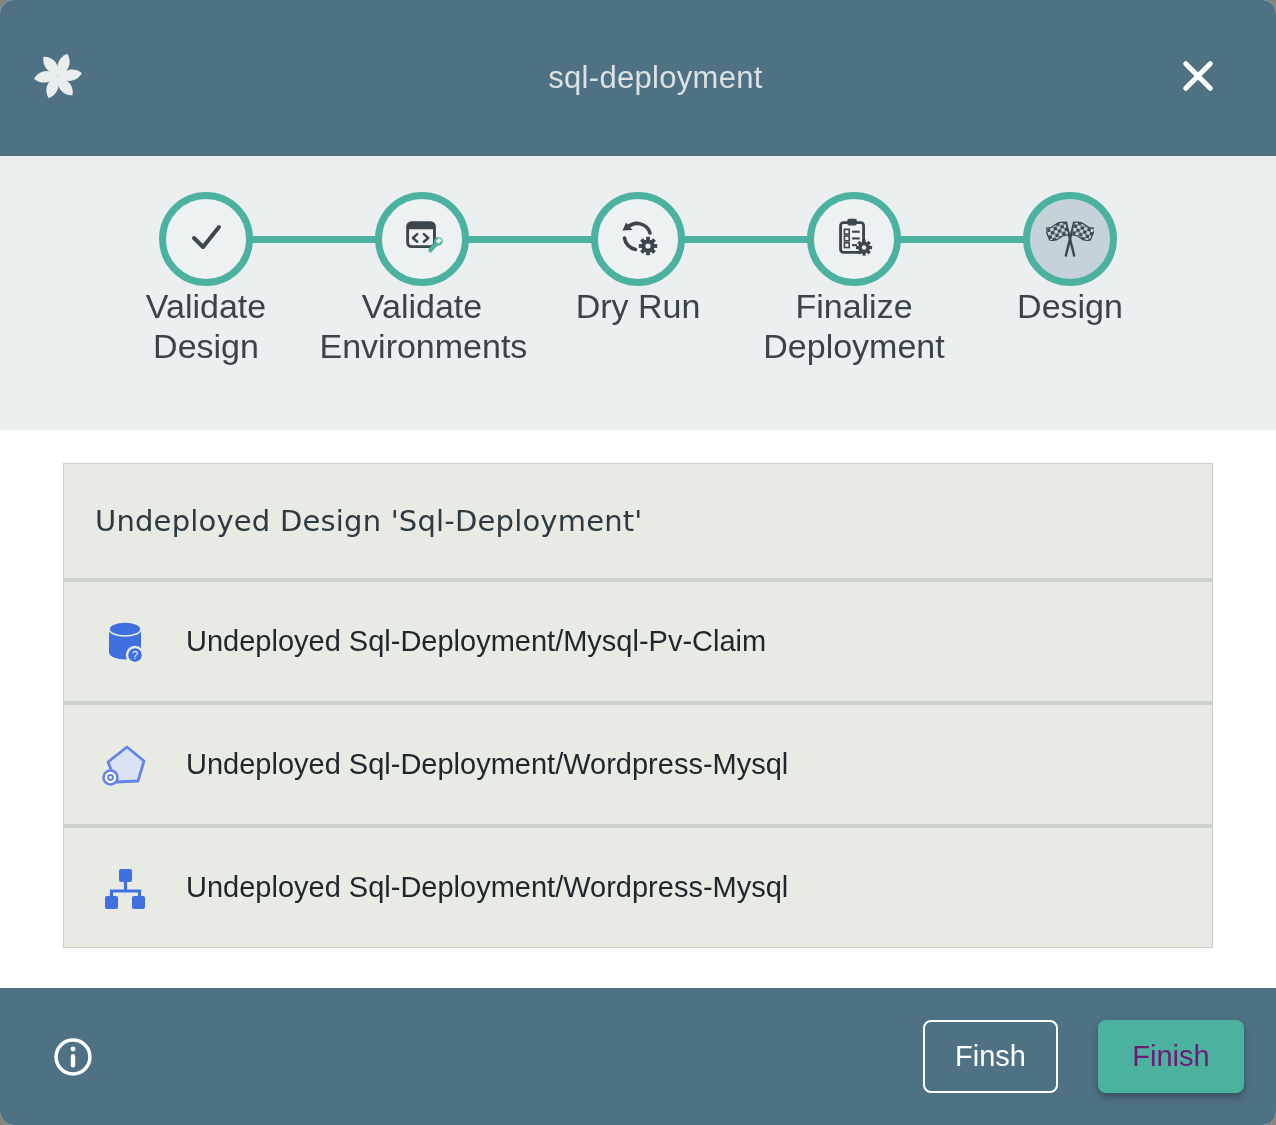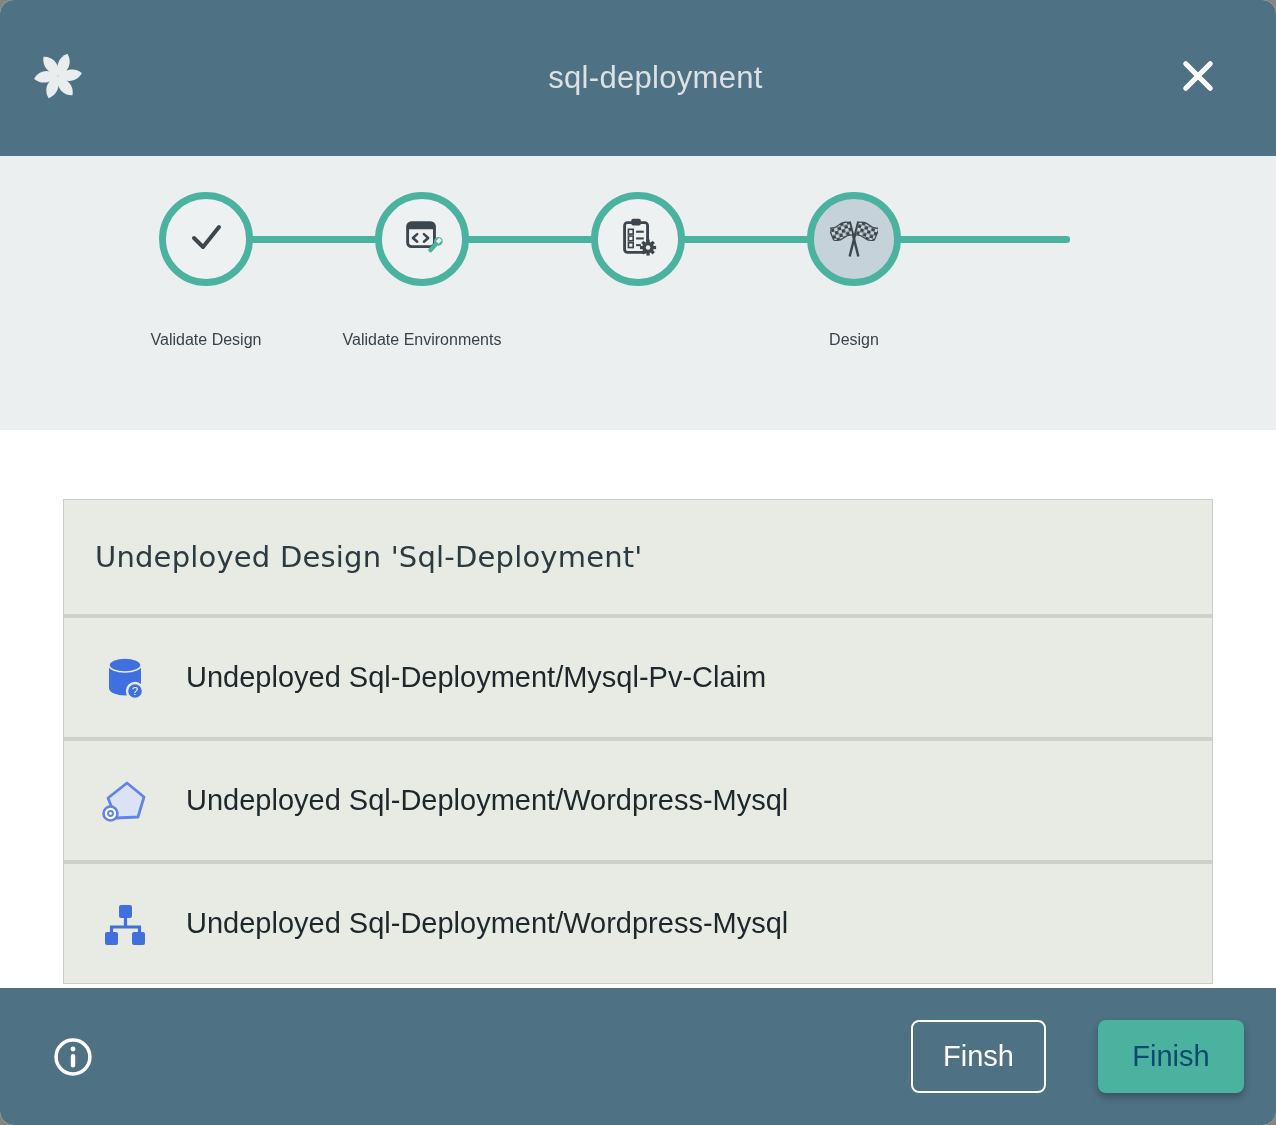--- a/index.html
+++ b/index.html
@@ -29,26 +29,26 @@
     background:#4cb2a0; border-radius:3px;
   }
   .steps { display:flex; position:relative; }
   .step { width:216px; display:flex; flex-direction:column; align-items:center; }
   .circle {
     width:80px; height:80px; border-radius:50%; border:7px solid #4cb2a0;
     background:#eef1f2; display:flex; align-items:center; justify-content:center;
   }
   .circle.current { background:#c6d2d9; }
   .step-label {
-    margin-top:34px; font-size:16px; color:#39434a; text-align:center;
+    font-size:34px; color:#39434a; text-align:center;
     line-height:40px; max-width:205px;
   }
   
   .content { flex:1 1 auto; background:#ffffff; padding:33px 63px 0 63px; }
-  .panel { border:1px solid #c9cec9;margin-top:36px; }
+  .panel { border:1px solid #c9cec9; }
   .row {
     background:#e8ebe3; display:flex; align-items:center;
     padding:0 31px; border-bottom:4px solid #ccd1cc;
   }
   .row:last-child { border-bottom:none; }
   .row-header {
     min-height:114px; font-size:29px; color:#2c3a42;
     font-family:"DejaVu Sans", sans-serif; letter-spacing:0.2px;
   }
   .row-item { min-height:119px; font-size:29px; color:#1e272c; }
@@ -61,21 +61,21 @@
   .info-btn { margin-left:20px; width:42px; height:42px; background:none; border:none; padding:0; cursor:pointer; }
   .spacer { flex:1; }
   .btn {
     height:73px; border-radius:8px; font-size:29px; cursor:pointer;
     font-family:"Liberation Sans", sans-serif;
   }
   .btn-back {
     width:135px; background:transparent; border:2px solid #ffffff; color:#ffffff;
   }
   .btn-finish {
-    width:146px; margin-left:52px; border:none; background:#4cb2a0; color:#0c4a6e;
+    width:146px; margin-left:40px; border:none; background:#4cb2a0; color:#701a75;
     box-shadow:0 4px 7px rgba(0,0,0,0.28);
   }
 </style>
 </head>
 <body>
 
 <div class="modal">
 
   <div class="header">
     <span class="logo">
@@ -128,20 +128,40 @@
                   <circle cx="0" cy="-6" r="4.6" fill="#4cb2a0"></circle>
                   <rect x="-2" y="-9.4" width="4" height="5" fill="#eef1f2"></rect>
                   <rect x="-2.3" y="-3.5" width="4.6" height="12" rx="2.3" fill="#4cb2a0"></rect>
                 </g>
               </svg>
             </span>
           </div>
           <div class="step-label">Validate Environments</div>
         </div>
 
+        <div class="step">
+          <div class="circle">
+            <span>
+              <svg viewBox="0 0 48 48" width="48" height="48">
+                <path d="M13.5 14.5 A13.5 13.5 0 0 1 36 20" stroke="#3c464d" stroke-width="3.6" fill="none" stroke-linecap="round"></path>
+                <polygon points="8.5,17.5 18.5,17 12,9.5" fill="#3c464d"></polygon>
+                <path d="M10.5 25 a13.5 13.5 0 0 0 11 11.5" stroke="#3c464d" stroke-width="3.6" fill="none" stroke-linecap="round"></path>
+                <g fill="#3c464d" transform="translate(34,33)">
+                  <rect x="-1.9" y="-9.2" width="3.8" height="18.4"></rect>
+                  <rect x="-1.9" y="-9.2" width="3.8" height="18.4" transform="rotate(45)"></rect>
+                  <rect x="-1.9" y="-9.2" width="3.8" height="18.4" transform="rotate(90)"></rect>
+                  <rect x="-1.9" y="-9.2" width="3.8" height="18.4" transform="rotate(135)"></rect>
+                  <circle r="6.6"></circle>
+                  <circle r="2.6" fill="#eef1f2"></circle>
+                </g>
+              </svg>
+            </span>
+          </div>
+          <div class="step-label">Dry Run</div>
+        </div>
 
         <div class="step">
           <div class="circle">
             <span>
               <svg viewBox="0 0 48 48" width="46" height="46">
                 <rect x="10" y="9" width="24" height="31" rx="3" fill="none" stroke="#3c464d" stroke-width="3"></rect>
                 <rect x="17" y="5" width="10" height="7" rx="2" fill="#3c464d"></rect>
                 <rect x="14" y="16" width="5" height="5" fill="none" stroke="#3c464d" stroke-width="1.7"></rect>
                 <line x1="22" y1="18.5" x2="30" y2="18.5" stroke="#3c464d" stroke-width="2.2"></line>
                 <rect x="14" y="23" width="5" height="5" fill="none" stroke="#3c464d" stroke-width="1.7"></rect>
@@ -152,20 +172,21 @@
                   <rect x="-1.7" y="-8.4" width="3.4" height="16.8"></rect>
                   <rect x="-1.7" y="-8.4" width="3.4" height="16.8" transform="rotate(45)"></rect>
                   <rect x="-1.7" y="-8.4" width="3.4" height="16.8" transform="rotate(90)"></rect>
                   <rect x="-1.7" y="-8.4" width="3.4" height="16.8" transform="rotate(135)"></rect>
                   <circle r="6"></circle>
                   <circle r="2.3" fill="#eef1f2"></circle>
                 </g>
               </svg>
             </span>
           </div>
+          <div class="step-label">Finalize Deployment</div>
         </div>
 
         <div class="step">
           <div class="circle current">
             <span>
               <svg viewBox="0 0 48 48" width="48" height="48">
                 <defs>
                   <pattern id="chk" width="7" height="7" patternUnits="userSpaceOnUse">
                     <rect width="7" height="7" fill="#c6d2d9"></rect>
                     <rect width="3.5" height="3.5" fill="#3c464d"></rect>

